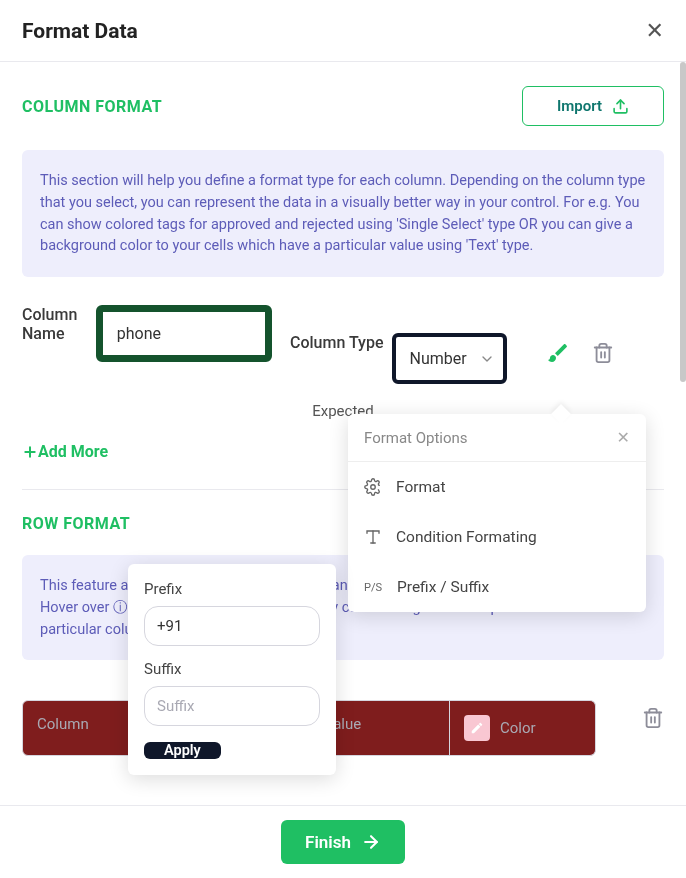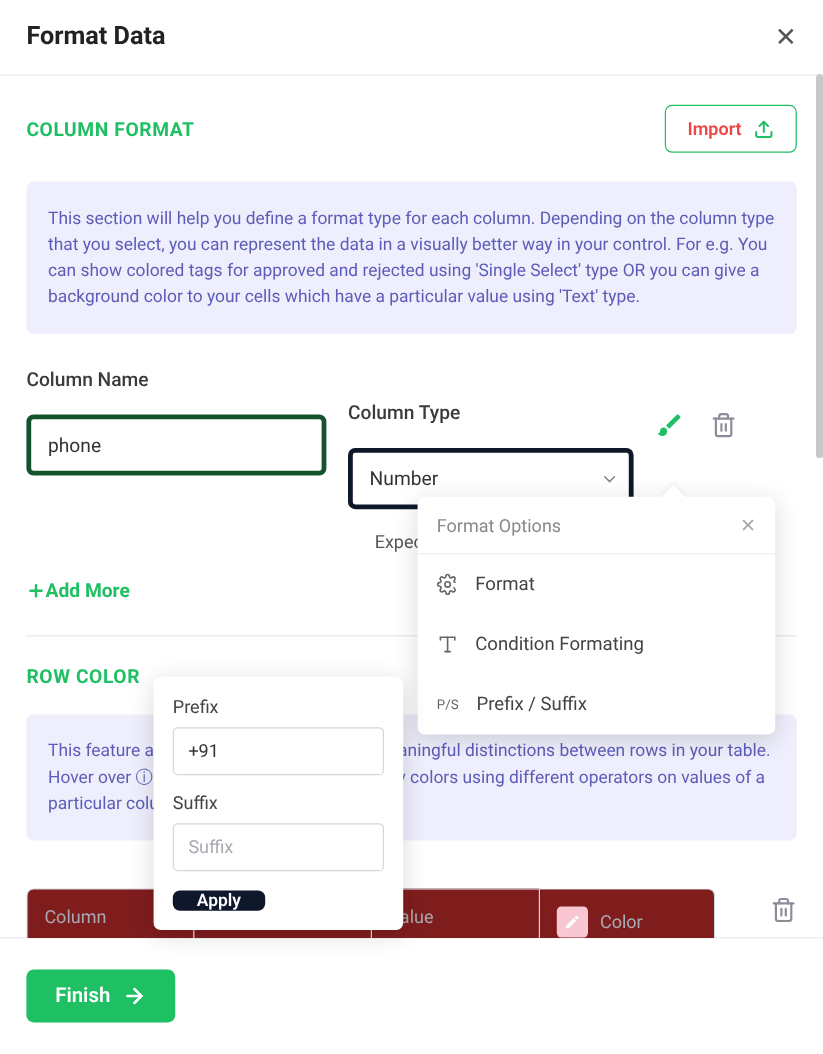--- a/index.html
+++ b/index.html
@@ -5,53 +5,53 @@
   * { box-sizing: border-box; margin: 0; padding: 0; font-family: -apple-system, BlinkMacSystemFont, "Segoe UI", Roboto, sans-serif; }
   body { background: #fff; width: 686px; height: 878px; overflow: hidden; position: relative; }
   .panel { width: 100%; height: 100%; display: flex; flex-direction: column; }
   .header { display: flex; justify-content: space-between; align-items: center; padding: 18px 22px 18px 22px; }
   .header-title { font-size: 21px; font-weight: 700; color: #222; }
   .close-x { font-size: 22px; color: #555; cursor: pointer; font-weight: 400; }
   .divider { height: 1px; background: #e9e9ee; width: 100%; }
   .content { padding: 24px 22px 0 22px; flex: 1; overflow-y: auto; position: relative; }
   .section-head { display: flex; justify-content: space-between; align-items: center; margin-bottom: 24px; }
   .section-title { color: #1fbf63; font-size: 16px; font-weight: 700; letter-spacing: 0.5px; }
-  .import-btn { border: 1.5px solid #1fbf63; color: #ef4444; background: #fff; border-radius: 6px; padding: 10px 18px; font-size: 15px; font-weight: 600; display: flex; align-items: center; gap: 10px; cursor: pointer; }
+  .import-btn { border: 1.5px solid #1fbf63; color: #0f766e; background: #fff; border-radius: 6px; padding: 10px 34px; font-size: 15px; font-weight: 600; display: flex; align-items: center; gap: 10px; cursor: pointer; }
   .info-box { background: #eeeefc; border-radius: 6px; padding: 20px 18px; color: #5d5cb8; font-size: 14.5px; line-height: 1.5; margin-bottom: 28px; }
   .row-controls { display: flex; gap: 18px; align-items: flex-start; }
-  .field-group { display: flex; flex-direction: column; gap: 20px; }
+  .field-group { display: flex; flex-direction: row; gap: 8px; }
   .field-label { font-size: 16px; color: #3a3a3a; font-weight: 500; }
-  .text-input { border: 4px solid #14532d; border-radius: 6px; padding: 12px 14px; font-size: 16px; color: #333; background: #fff; width: 100%; }
+  .text-input { border: 7px solid #14532d; border-radius: 6px; padding: 12px 14px; font-size: 16px; color: #333; background: #fff; width: 100%; }
   .text-input::placeholder { color: #a9a9b3; }
   .select-wrap { position: relative; }
   .select-input { border: 4px solid #0f172a; border-radius: 6px; padding: 12px 36px 12px 14px; font-size: 16px; color: #333; background: #fff; width: 100%; appearance: none; cursor: pointer; }
   .chev-down { position: absolute; right: 12px; top: 50%; transform: translateY(-50%); pointer-events: none; color: #888; }
   .icon-btn { cursor: pointer; color: #8d8d99; display: flex; align-items: center; justify-content: center; }
   .icon-btn.active { color: #1fbf63; }
   .expected-row { display: flex; justify-content: center; margin-top: 18px; margin-bottom: 22px; font-size: 15px; color: #555; }
   .add-more { display: flex; align-items: center; gap: 0; color: #1fbf63; font-weight: 700; font-size: 16px; cursor: pointer; margin-bottom: 28px; }
   .row-color-section { border-top: 1px solid #e9e9ee; padding-top: 24px; }
   .row-inputs { display: flex; gap: 0; margin-top: 20px; }
   .row-inputs .cell { border: 1px solid #d6d6de; padding: 14px 14px; font-size: 15px; color: #a9a9b3; background: #7f1d1d; }
   .row-inputs .cell:first-child { border-radius: 6px 0 0 6px; }
   .row-inputs .cell.color { border-radius: 0 6px 6px 0; display: flex; align-items: center; gap: 10px; }
   .row-inputs .cell + .cell { border-left: none; }
   .color-swatch { width: 26px; height: 26px; background: #f9c7d2; border-radius: 4px; display: flex; align-items: center; justify-content: center; }
   .trash-standalone { margin-left: 18px; display: flex; align-items: center; cursor: pointer; color: #8d8d99; }
-  .footer { border-top: 1px solid #e9e9ee; padding: 26px 22px; display: flex; justify-content: flex-start; }
+  .footer { border-top: 1px solid #e9e9ee; padding: 14px 22px; display: flex; justify-content: center; }
   .finish-btn { background: #1fbf63; color: #fff; border: none; border-radius: 6px; padding: 12px 24px; font-size: 17px; font-weight: 600; display: flex; align-items: center; gap: 10px; cursor: pointer; }
   .popover { position: absolute; background: #fff; border-radius: 6px; box-shadow: 0 4px 20px rgba(0,0,0,0.14); z-index: 20; }
   .popover.format-options { left: 348px; top: 414px; width: 298px; }
   .popover-head { display: flex; justify-content: space-between; align-items: center; padding: 14px 16px; color: #888; font-size: 15px; border-bottom: 1px solid #eee; }
   .popover-head .px { color: #aaa; cursor: pointer; font-size: 16px; }
   .popover-item { display: flex; align-items: center; gap: 14px; padding: 16px 16px; font-size: 15.5px; color: #444; cursor: pointer; }
   .popover-item + .popover-item { }
   .popover.prefix-suffix { left: 128px; top: 564px; width: 208px; padding: 16px; }
   .ps-label { font-size: 15px; color: #444; margin-bottom: 8px; }
-  .ps-input { border: 1px solid #d6d6de; border-radius: 4px; padding: 10px 12px; font-size: 15px; width: 100%; margin-bottom: 14px; color: #333; }
+  .ps-input { border: 1px solid #d6d6de; border-radius: 14px; padding: 10px 12px; font-size: 15px; width: 100%; margin-bottom: 14px; color: #333; }
   .ps-input::placeholder { color: #a9a9b3; }
   .apply-btn { background: #0f172a; color: #fff; border: none; border-radius: 6px; padding: 0 20px; font-size: 14.5px; font-weight: 600; cursor: pointer; }
   .scrollbar-track { position: absolute; right: 0; top: 62px; bottom: 0; width: 6px; }
   .scrollbar-thumb { position: absolute; right: 0; top: 0; width: 6px; height: 320px; background: #c8c8c8; border-radius: 3px; }
   .notch { position: absolute; top: -7px; left: 206px; width: 14px; height: 14px; background: #fff; transform: rotate(45deg); box-shadow: -2px -2px 5px rgba(0,0,0,0.06); }
 </style>
 </head>
 <body>
 
 <div class="panel">
@@ -112,21 +112,21 @@
 
     <div class="add-more">
       <svg width="16" height="16" viewBox="0 0 24 24" fill="none" stroke="#1fbf63" stroke-width="3" stroke-linecap="round">
           <line x1="12" y1="5" x2="12" y2="19"></line>
           <line x1="5" y1="12" x2="19" y2="12"></line>
         </svg>
       <span>Add More</span>
     </div>
 
     <div class="row-color-section">
-      <div class="section-title" style="margin-bottom:22px;">ROW COLOR</div>
+      <div class="section-title" style="margin-bottom:22px;">ROW FORMAT</div>
       <div class="info-box" style="margin-bottom:20px;">This feature allows you to visually identify meaningful distinctions between rows in your table. Hover over ⓘ to see the details. You can apply colors using different operators on values of a particular column.</div>
 
       <div style="display:flex; align-items:center;">
         <div class="row-inputs" style="flex:1;">
           <div class="cell" style="flex:0 0 140px;">Column</div>
           <div class="cell" style="flex:0 0 148px;">&nbsp;</div>
           <div class="cell" style="flex:0 0 140px;">Value</div>
           <div class="cell color" style="flex:0 0 146px;">
             <div class="color-swatch">
               <svg width="14" height="14" viewBox="0 0 24 24" fill="#fff">

